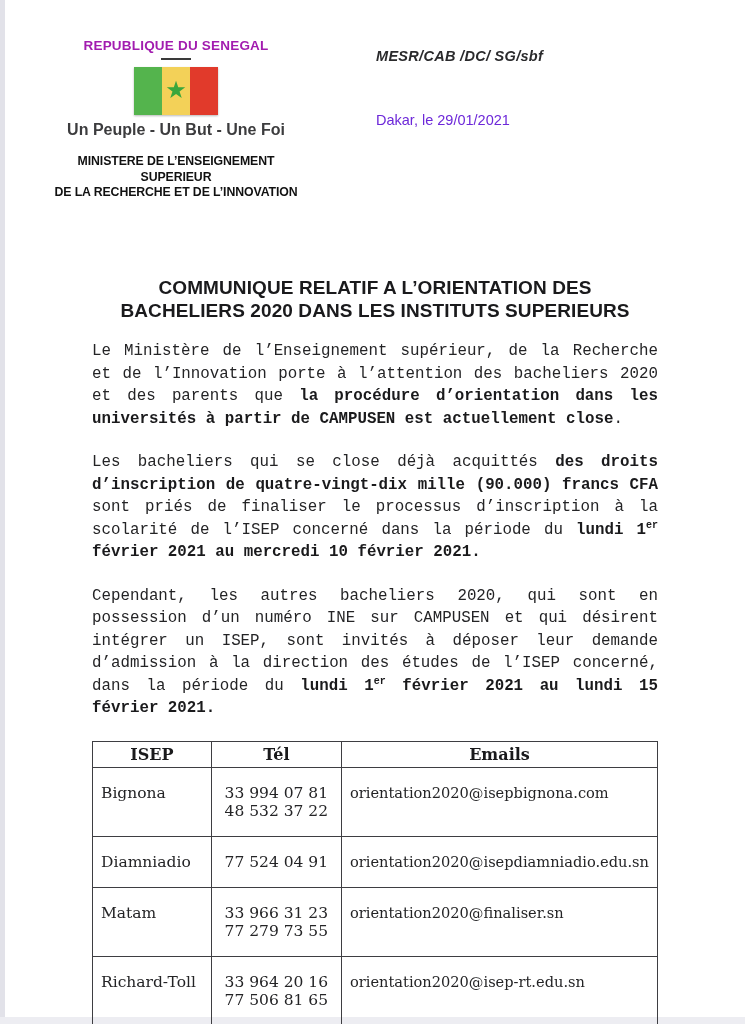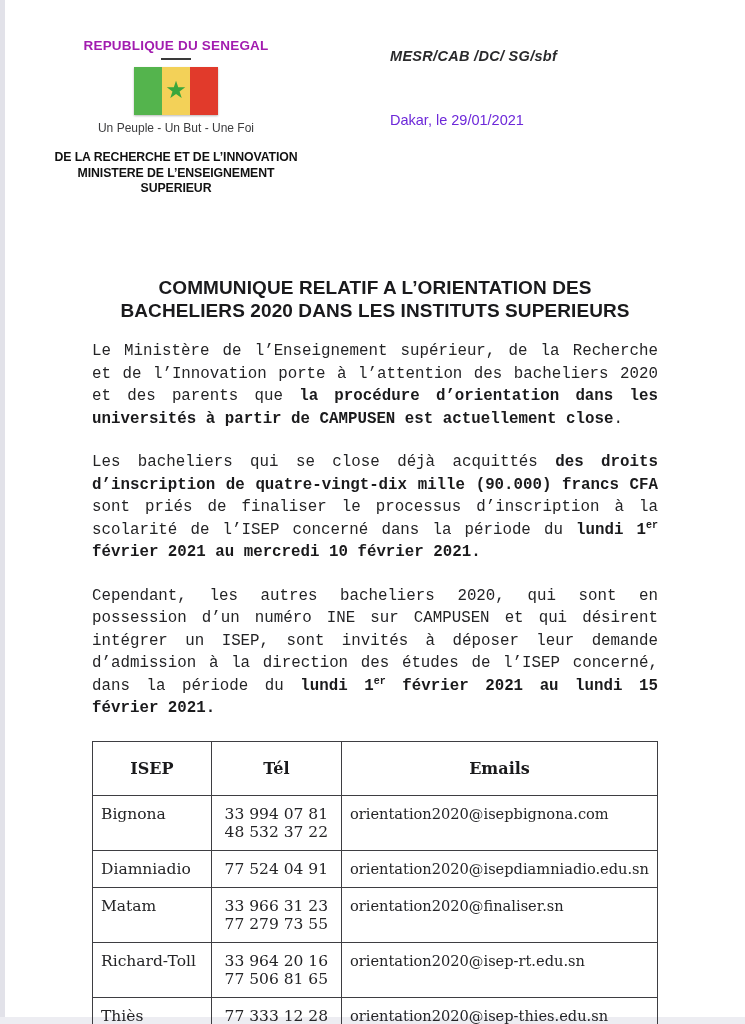--- a/index.html
+++ b/index.html
@@ -23,46 +23,46 @@
   .republic-rule{width:30px;height:0;border-top:2px solid #3a3a3a;margin:5px auto 7px auto;}
   .flag{
     width:84px;height:48px;margin:0 auto;display:flex;
     box-shadow:0 1px 2px rgba(0,0,0,.28);
   }
   .flag-band{flex:1;position:relative;}
   .flag-star{
     position:absolute;left:50%;top:50%;transform:translate(-50%,-54%);
     font-size:24px;line-height:1;
   }
-  .motto{font-size:12px;font-weight:normal;color:#3c3c3e;margin-top:6px;}
+  .motto{font-size:16px;font-weight:bold;color:#3c3c3e;margin-top:6px;}
   .ministry{margin-top:15px;font-weight:bold;font-size:12.3px;line-height:15.5px;color:#111;letter-spacing:-.1px;}
 
-  .letterhead-right{position:absolute;left:390px;top:48px;width:300px;}
+  .letterhead-right{position:absolute;left:376px;top:48px;width:300px;}
   .reference{font-style:italic;font-size:14.5px;font-weight:bold;color:#2a2a2c;letter-spacing:.3px;}
   .dateline{margin-top:48px;font-size:14.5px;color:#6d28d9;}
 
   
   .content{position:absolute;left:92px;top:276px;width:566px;}
   .doc-title{
     text-align:center;font-weight:bold;font-size:19px;line-height:23px;
     color:#1a1a1c;letter-spacing:.1px;
   }
   .paragraphs{margin-top:18px;font-family:Liberation Mono, monospace;font-size:15.8px;line-height:22.5px;color:#242426;}
   .paragraphs p{margin:0 0 21px 0;text-align:justify;}
   .paragraphs b{color:#1a1a1c;}
   .paragraphs sup{font-size:10px;line-height:0;}
 
   
   table.contact{
     border-collapse:collapse;width:566px;margin-top:0;
     font-family:"DejaVu Serif","Liberation Serif",serif;font-size:15.5px;color:#242426;
   }
   table.contact th,table.contact td{border:1px solid #3e3e42;}
-  table.contact th{font-size:16px;font-weight:bold;text-align:center;padding:17px 4px;color:#1a1a1c;}
-  table.contact td{vertical-align:top;padding:9px 8px;}
+  table.contact th{font-size:16px;font-weight:bold;text-align:center;padding:3px 4px;color:#1a1a1c;}
+  table.contact td{vertical-align:top;padding:16px 8px;}
   td.c-isep{width:110px;}
   td.c-tel{width:120px;text-align:center;padding-left:2px;padding-right:2px;margin-left:9px;}
   td.c-email{font-size:14.6px;padding-top:4px;}
   .tel-line{white-space:nowrap;}
 </style>
 </head>
 <body>
 
 <div class="edge-left"></div>
 <div class="edge-bottom"></div>
@@ -72,22 +72,22 @@
   <div class="republic-rule"></div>
   <div class="flag">
     <div class="flag-band" style="background: rgb(84, 180, 77);"></div>
     <div class="flag-band" style="background: rgb(243, 209, 88);">
       <span class="flag-star" style="color: rgb(58, 166, 60);">★</span>
     </div>
     <div class="flag-band" style="background: rgb(225, 58, 43);"></div>
   </div>
   <div class="motto">Un Peuple - Un But - Une Foi</div>
   <div class="ministry">
+    <div>MINISTERE DE L’ENSEIGNEMENT SUPERIEUR</div>
     <div>DE LA RECHERCHE ET DE L’INNOVATION</div>
-    <div>MINISTERE DE L’ENSEIGNEMENT SUPERIEUR</div>
   </div>
 </div>
 
 <div class="letterhead-right">
   <div class="reference">MESR/CAB /DC/ SG/sbf</div>
   <div class="dateline">Dakar, le 29/01/2021</div>
 </div>
 
 <div class="content">
   <div class="doc-title">

